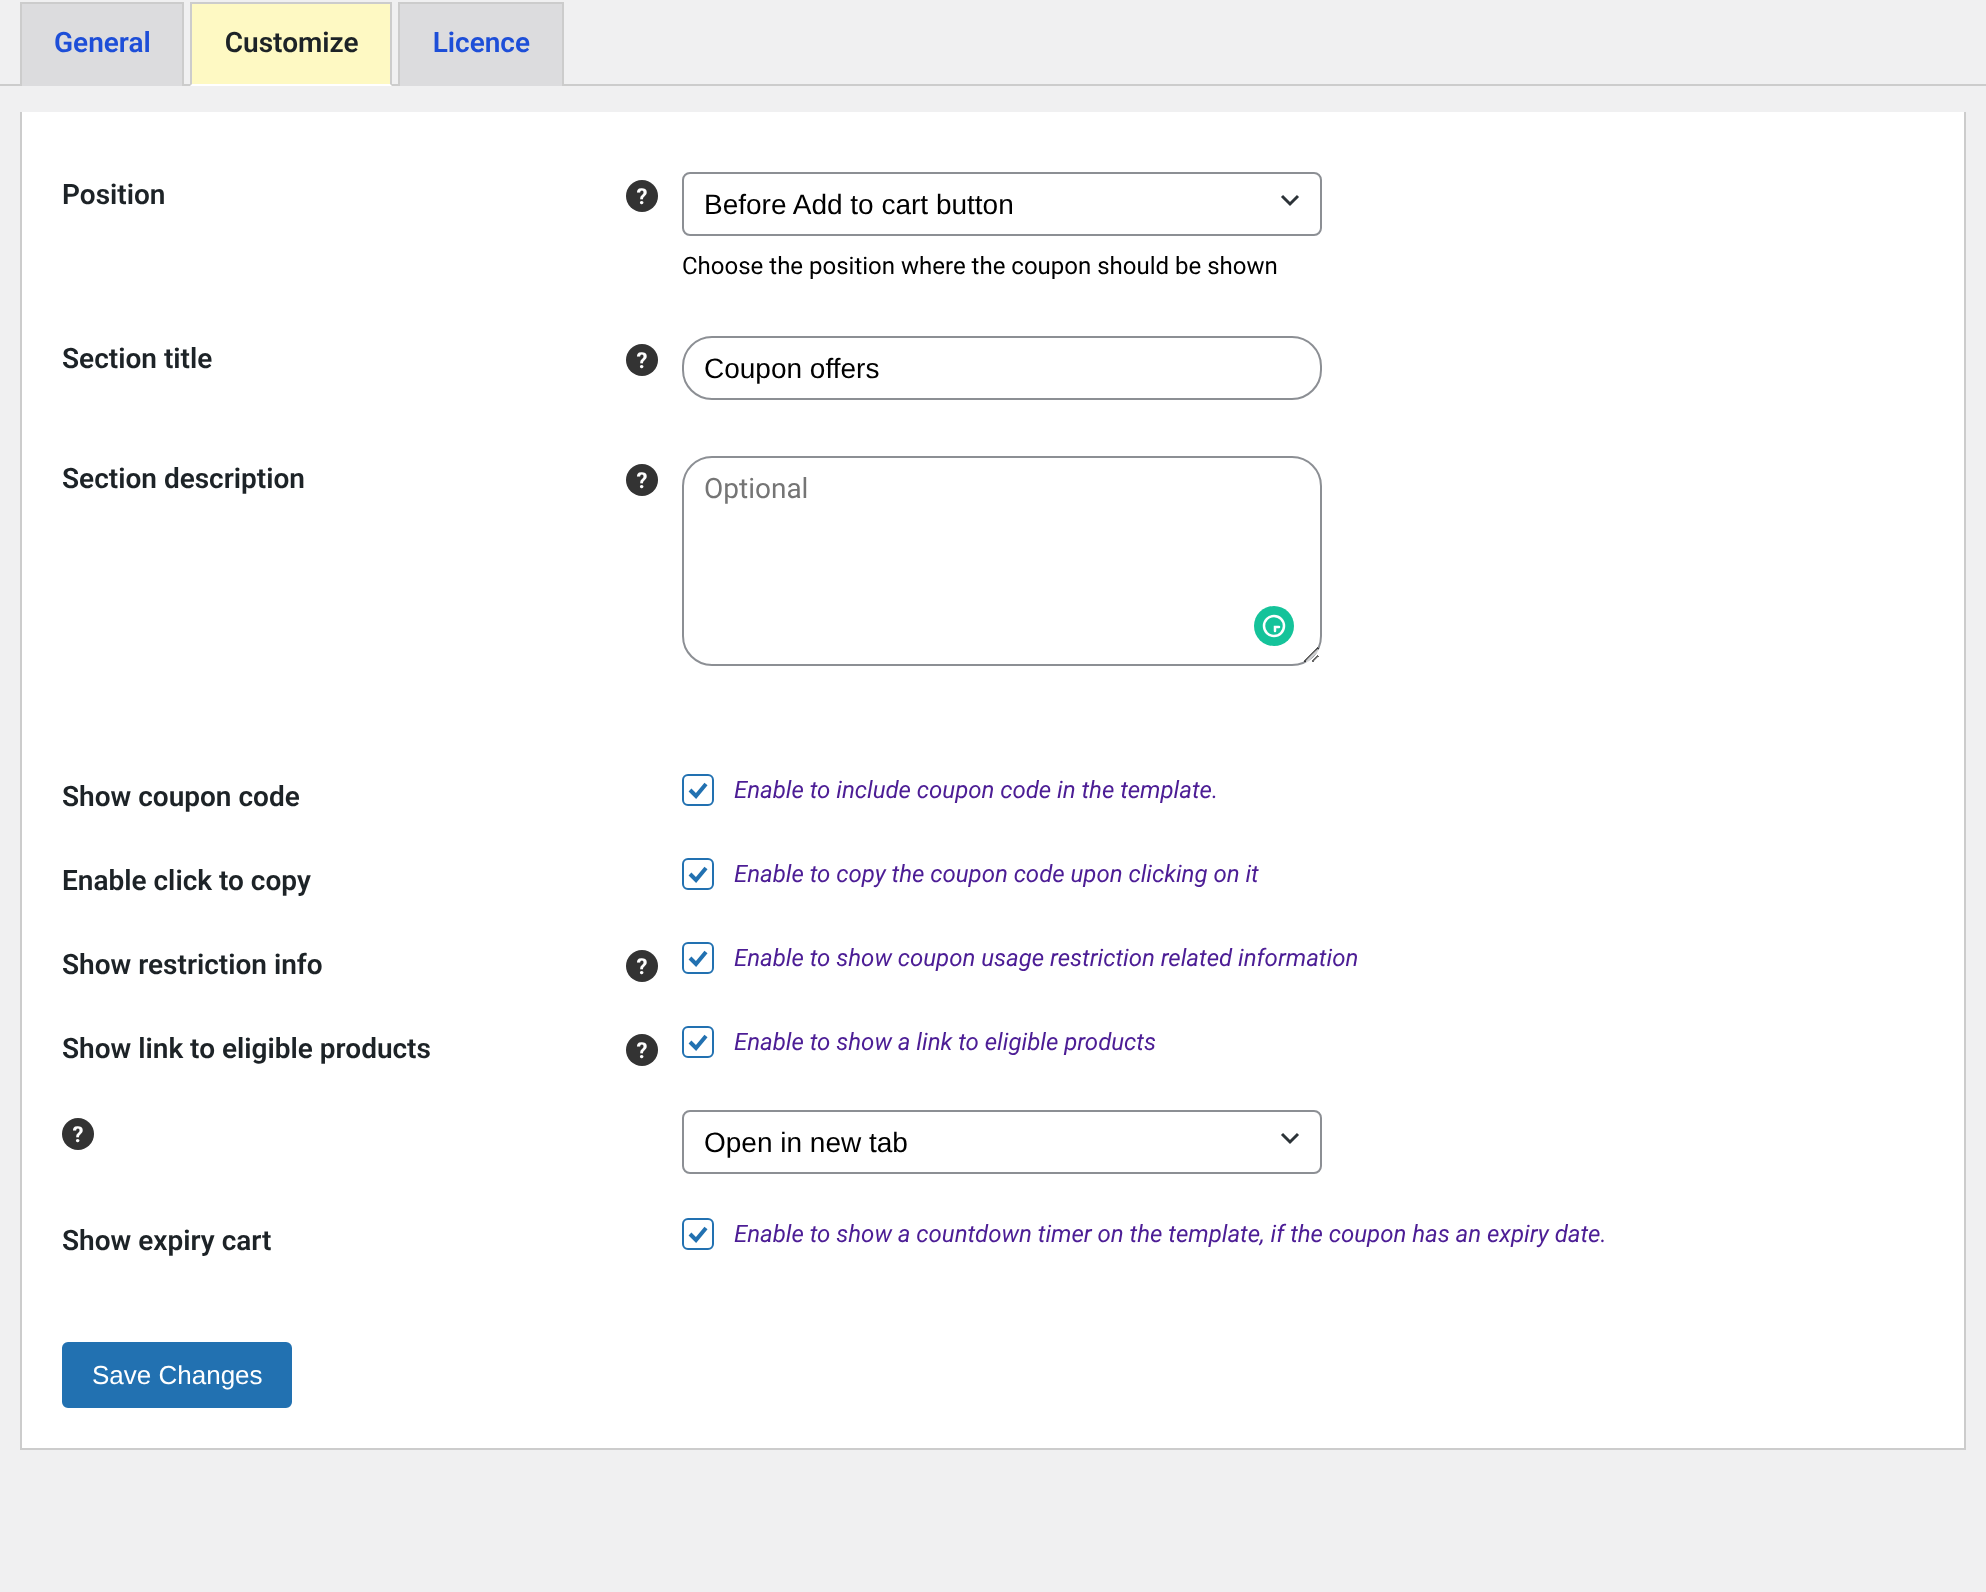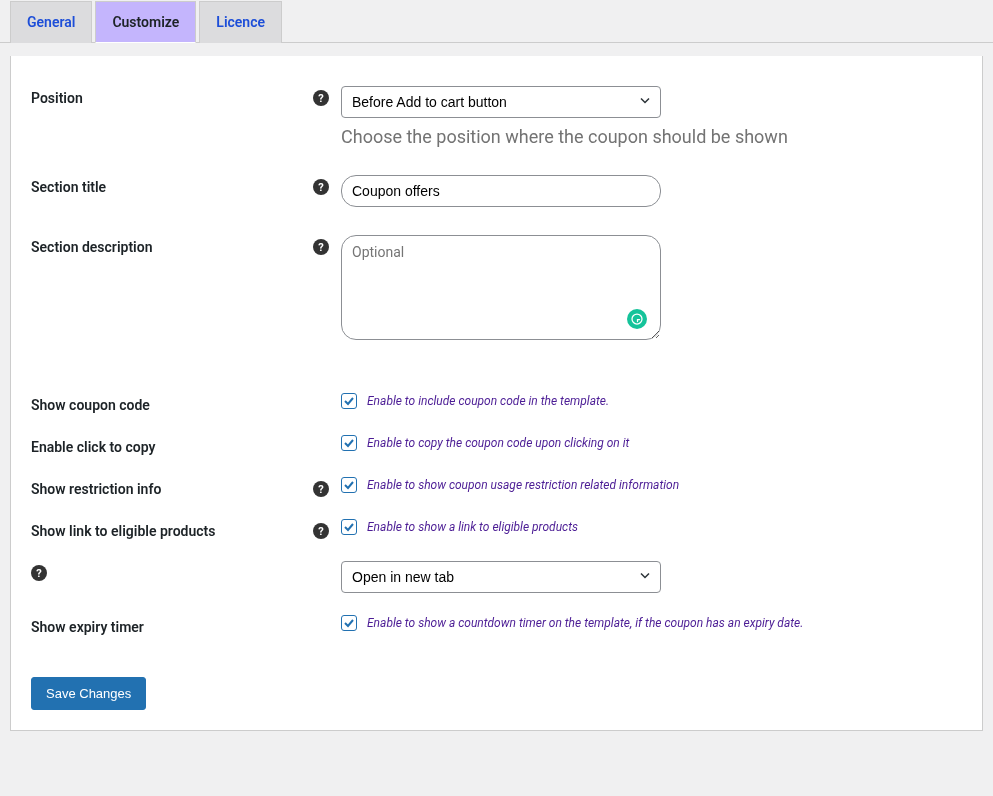--- a/index.html
+++ b/index.html
@@ -27,21 +27,21 @@
       border: 1px solid #ccc;
       border-bottom: none;
       font-size: 14px;
       font-weight: 600;
       color: #1d4ed8;
       cursor: pointer;
       position: relative;
       top: 1px;
     }
     .tab.active {
-      background: #c4b5fd;
+      background: #fef9c3;
       border-bottom: 1px solid #fff;
       color: #1d2327;
     }
     .content {
       background: #fff;
       border: 1px solid #ccc;
       border-top: none;
       margin: 13px 10px;
       padding: 30px 20px 20px 20px;
     }
@@ -143,22 +143,22 @@
       background: #15c39a;
       display: flex;
       align-items: center;
       justify-content: center;
     }
     .grammarly-icon svg {
       width: 12px;
       height: 12px;
     }
     .desc {
-      color: #737373;
-      font-size: 18px;
+      color: #000000;
+      font-size: 12px;
       margin-top: 8px;
     }
     .checkbox-row {
       display: flex;
       align-items: center;
       gap: 10px;
     }
     .checkbox {
       width: 16px;
       height: 16px;
@@ -348,21 +348,21 @@
               <path d="M2 4l4 4 4-4" stroke="currentColor" stroke-width="1.5" fill="none"></path>
             </svg>
         </span>
       </div>
     </div>
   </div>
 
   
   <div class="form-row tight">
     <div class="label-col">
-      <span class="label-text">Show expiry timer</span>
+      <span class="label-text">Show expiry cart</span>
       <span class="help-spacer"></span>
     </div>
     <div class="field-col">
       <div class="checkbox-row">
         <span class="checkbox checked">
           <svg viewBox="0 0 12 12">
               <path d="M2 6l3 3 5-6" stroke="#2271b1" stroke-width="2" fill="none"></path>
             </svg>
         </span>
         <span class="checkbox-label">Enable to show a countdown timer on the template, if the coupon has an expiry date.</span>

